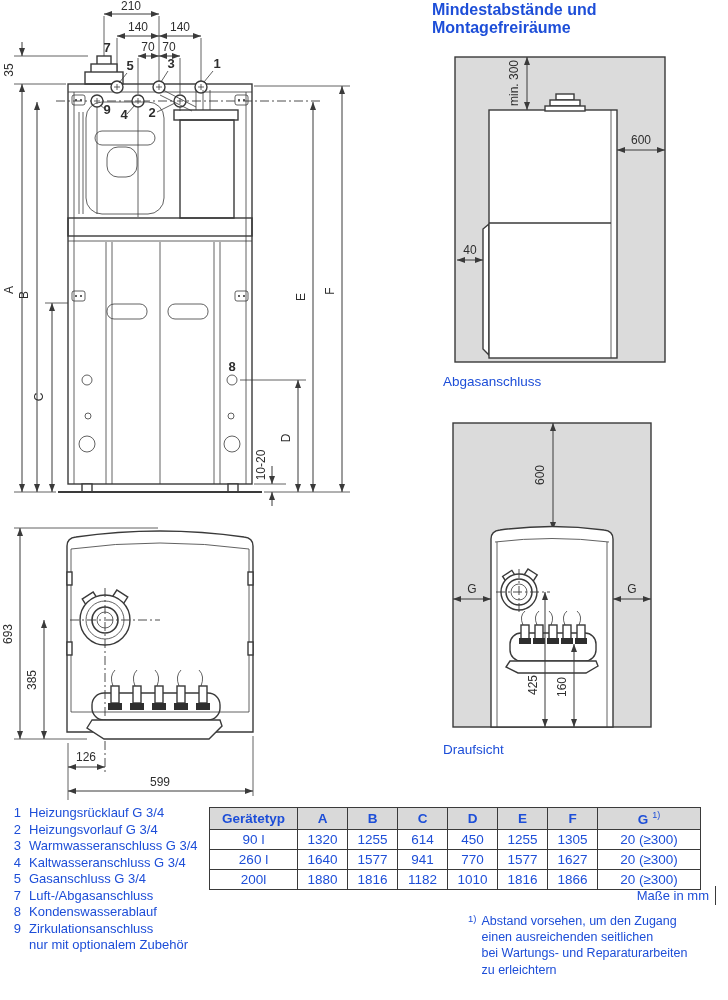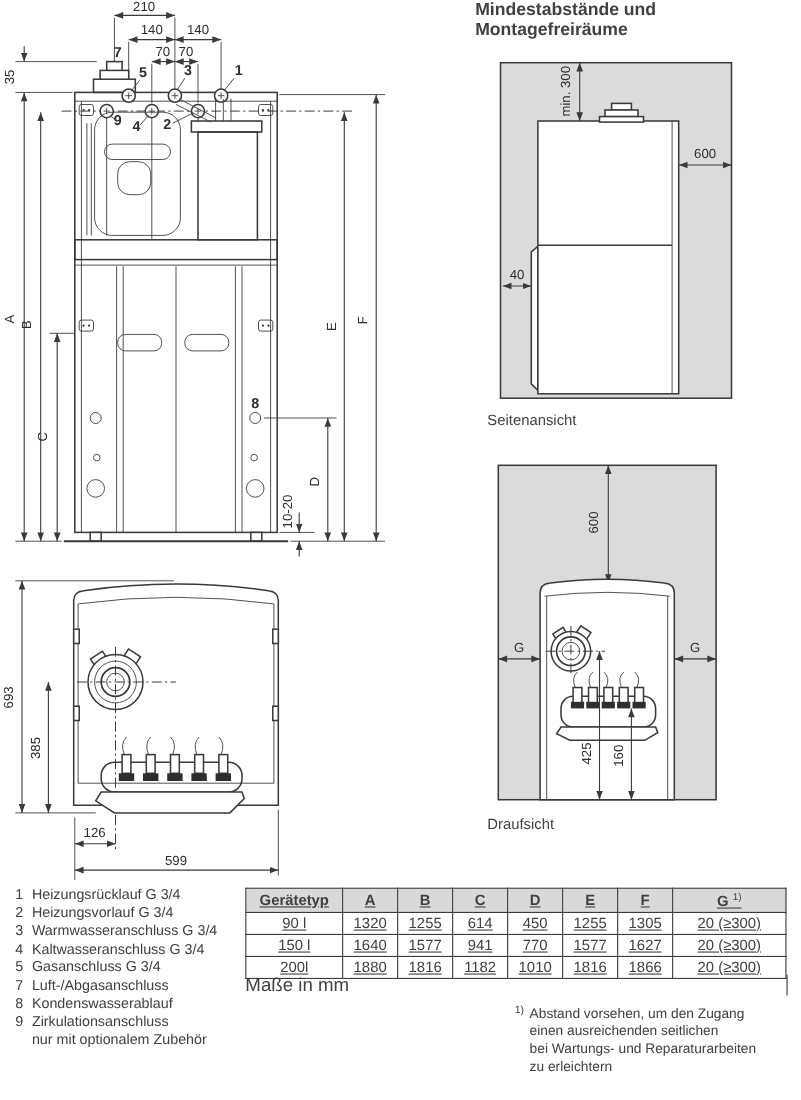--- a/index.html
+++ b/index.html
@@ -1,50 +1,50 @@
 <!DOCTYPE html>
 <html><head>
 <meta charset="utf-8">
 <style>
   html,body { margin:0; padding:0; background:#fff; }
   .page {
     position:relative; width:728px; height:1000px; background:#fff;
-    font-family:"Liberation Sans", sans-serif; color:#404040; overflow:hidden;
+    font-family:"Liberation Sans", sans-serif; color:#1d4ed8; overflow:hidden;
   }
   .abs { position:absolute; }
   svg text { font-family:"Liberation Sans", sans-serif; font-size:12px; fill:#2e2e2e; }
   svg text.co { font-size:13px; font-weight:bold; }
   .ln   { stroke:#3a3a3a; stroke-width:1.4; fill:none; }
   .lnw  { stroke:#3a3a3a; stroke-width:1.4; fill:#fff; }
   .thin { stroke:#3a3a3a; stroke-width:0.8; fill:none; }
   .dim  { stroke:#3a3a3a; stroke-width:1; fill:none; }
   .cl   { stroke:#3a3a3a; stroke-width:0.9; fill:none; stroke-dasharray:9 3 2 3; }
   .gray { fill:#dbdbdb; stroke:#3a3a3a; stroke-width:1.4; }
   .blk  { fill:#2e2e2e; stroke:none; }
 
   .section-title { position:absolute; left:432px; top:1px; font-size:16px; font-weight:bold; }
   .view-label { position:absolute; font-size:13.5px; }
 
   .legend { position:absolute; left:8px; top:805px; font-size:13px; line-height:16.5px; }
   .legend-row { display:flex; }
   .legend-num { width:13px; text-align:right; margin-right:8px; flex:0 0 auto; }
 
-  table.spec { position:absolute; left:223px; top:807px; border-collapse:collapse; table-layout:fixed;text-decoration:underline; }
+  table.spec { position:absolute; left:209px; top:807px; border-collapse:collapse; table-layout:fixed; }
   table.spec th, table.spec td {
     border:1px solid #3a3a3a; text-align:center; font-size:13.5px; padding:0; height:19px;
   }
   table.spec th { background:#d9d9d9; font-weight:bold; height:21px; }
   table.spec { border:1.5px solid #3a3a3a; }
   table.spec sup { font-size:9px; font-weight:normal; }
   .col-type { width:88px; } .col-n { width:50px; } .col-g { width:103px; }
 
   .units-note {
     position:absolute; left:223px; top:886px; width:493px; height:19px; line-height:19px;
-    padding-right:6px; box-sizing:border-box;
-    border-right:1.5px solid #3a3a3a; font-size:17px;
+    text-align:right; padding-right:6px; box-sizing:border-box;
+    border-right:1.5px solid #3a3a3a; font-size:13px;
   }
   .footnote { position:absolute; left:468px; top:913px; width:258px; display:flex; font-size:12.5px; line-height:16.2px; }
   .fn-marker { font-size:9.5px; margin-right:5px; transform:translateY(-2px); flex:0 0 auto; }
 </style>
 </head>
 <body>
 
 <div class="page">
 
   <svg class="abs" style="left:0;top:0" width="370" height="510" viewBox="0 0 370 510">
@@ -295,21 +295,21 @@
     <rect class="lnw" x="116" y="54" width="18" height="6"></rect>
     <rect class="lnw" x="110" y="60" width="30" height="6"></rect>
     <rect class="lnw" x="105" y="66" width="40" height="5"></rect>
     <line class="dim" x1="87" y1="17" x2="87" y2="70" marker-start="url(#ss)" marker-end="url(#se)"></line>
     <text x="78" y="43" text-anchor="middle" transform="rotate(-90 78 43)">min. 300</text>
     <line class="dim" x1="177" y1="110" x2="225" y2="110" marker-start="url(#ss)" marker-end="url(#se)"></line>
     <text x="201" y="104" text-anchor="middle">600</text>
     <line class="dim" x1="17" y1="220" x2="43" y2="220" marker-start="url(#ss)" marker-end="url(#se)"></line>
     <text x="30" y="214" text-anchor="middle">40</text>
   </svg>
-  <div class="view-label" style="left:443px;top:374px">Seitenansicht</div>
+  <div class="view-label" style="left:443px;top:374px">Abgasanschluss</div>
 
   <svg class="abs" style="left:440px;top:415px" width="288" height="330" viewBox="0 0 288 330">
     <defs>
       <marker id="pe" markerWidth="10" markerHeight="8" refX="8" refY="4" orient="auto" markerUnits="userSpaceOnUse">
           <path d="M0,1 L8,4 L0,7 Z" fill="#3a3a3a"></path>
         </marker>
       <marker id="ps" markerWidth="10" markerHeight="8" refX="0" refY="4" orient="auto" markerUnits="userSpaceOnUse">
           <path d="M8,1 L0,4 L8,7 Z" fill="#3a3a3a"></path>
         </marker>
     </defs>
@@ -424,21 +424,21 @@
       <td>90 l</td>
       <td>1320</td>
       <td>1255</td>
       <td>614</td>
       <td>450</td>
       <td>1255</td>
       <td>1305</td>
       <td>20 (≥300)</td>
     </tr>
     <tr>
-      <td>150 l</td>
+      <td>260 l</td>
       <td>1640</td>
       <td>1577</td>
       <td>941</td>
       <td>770</td>
       <td>1577</td>
       <td>1627</td>
       <td>20 (≥300)</td>
     </tr>
     <tr>
       <td>200l</td>

